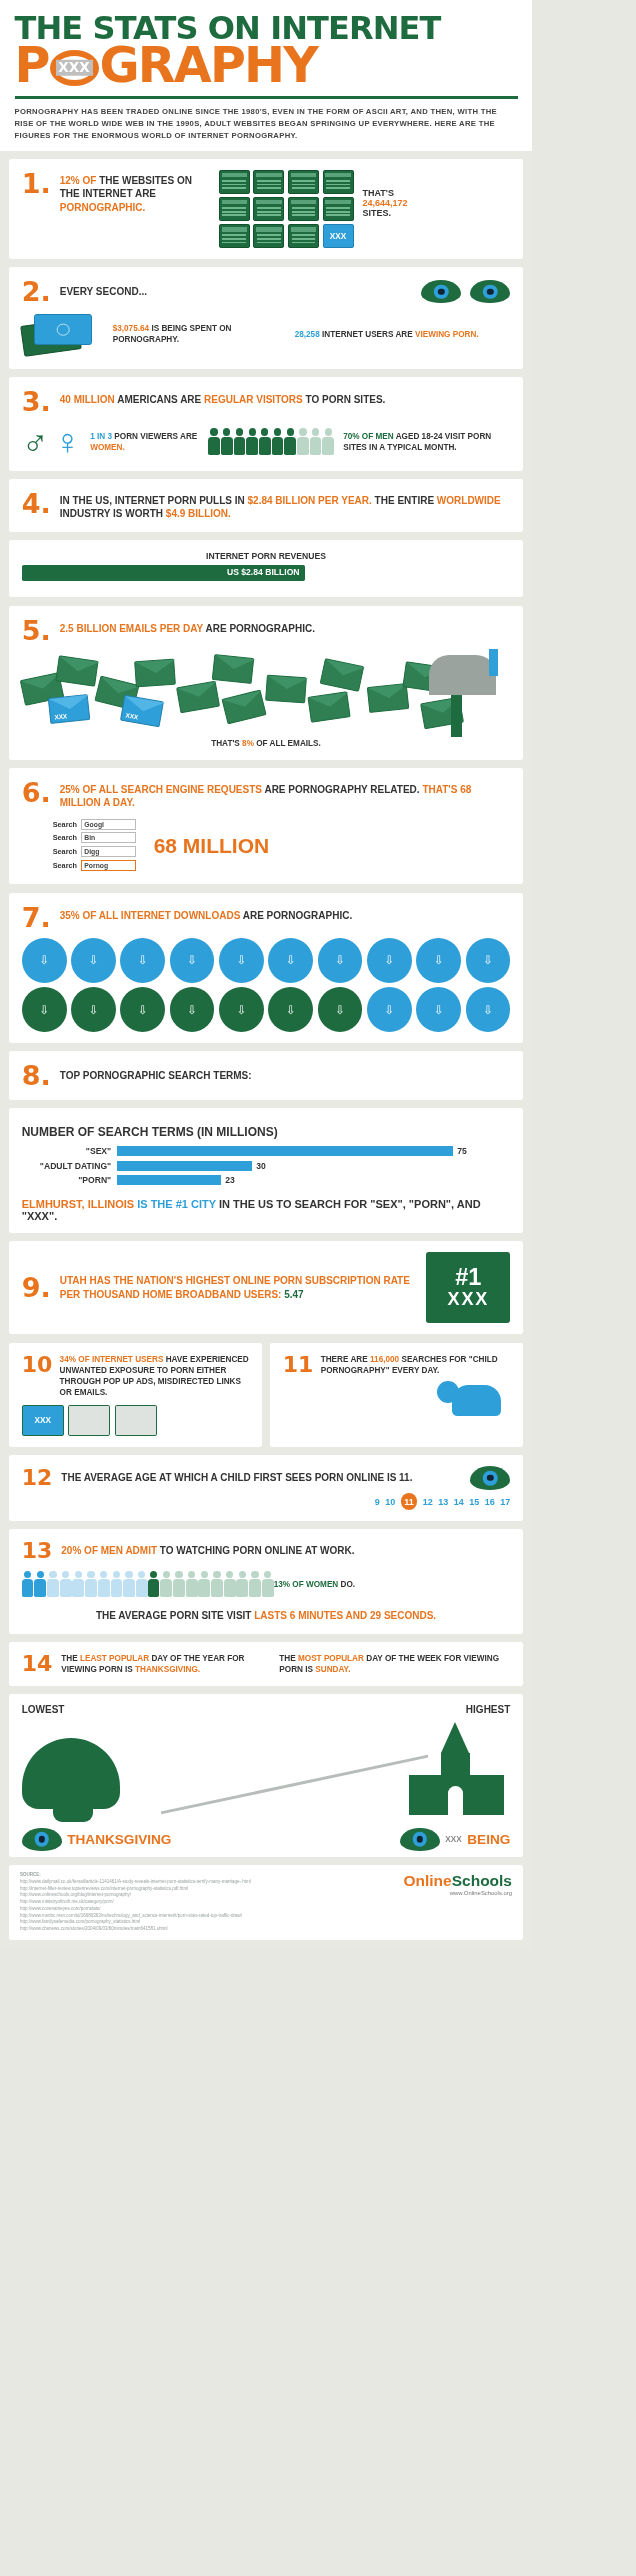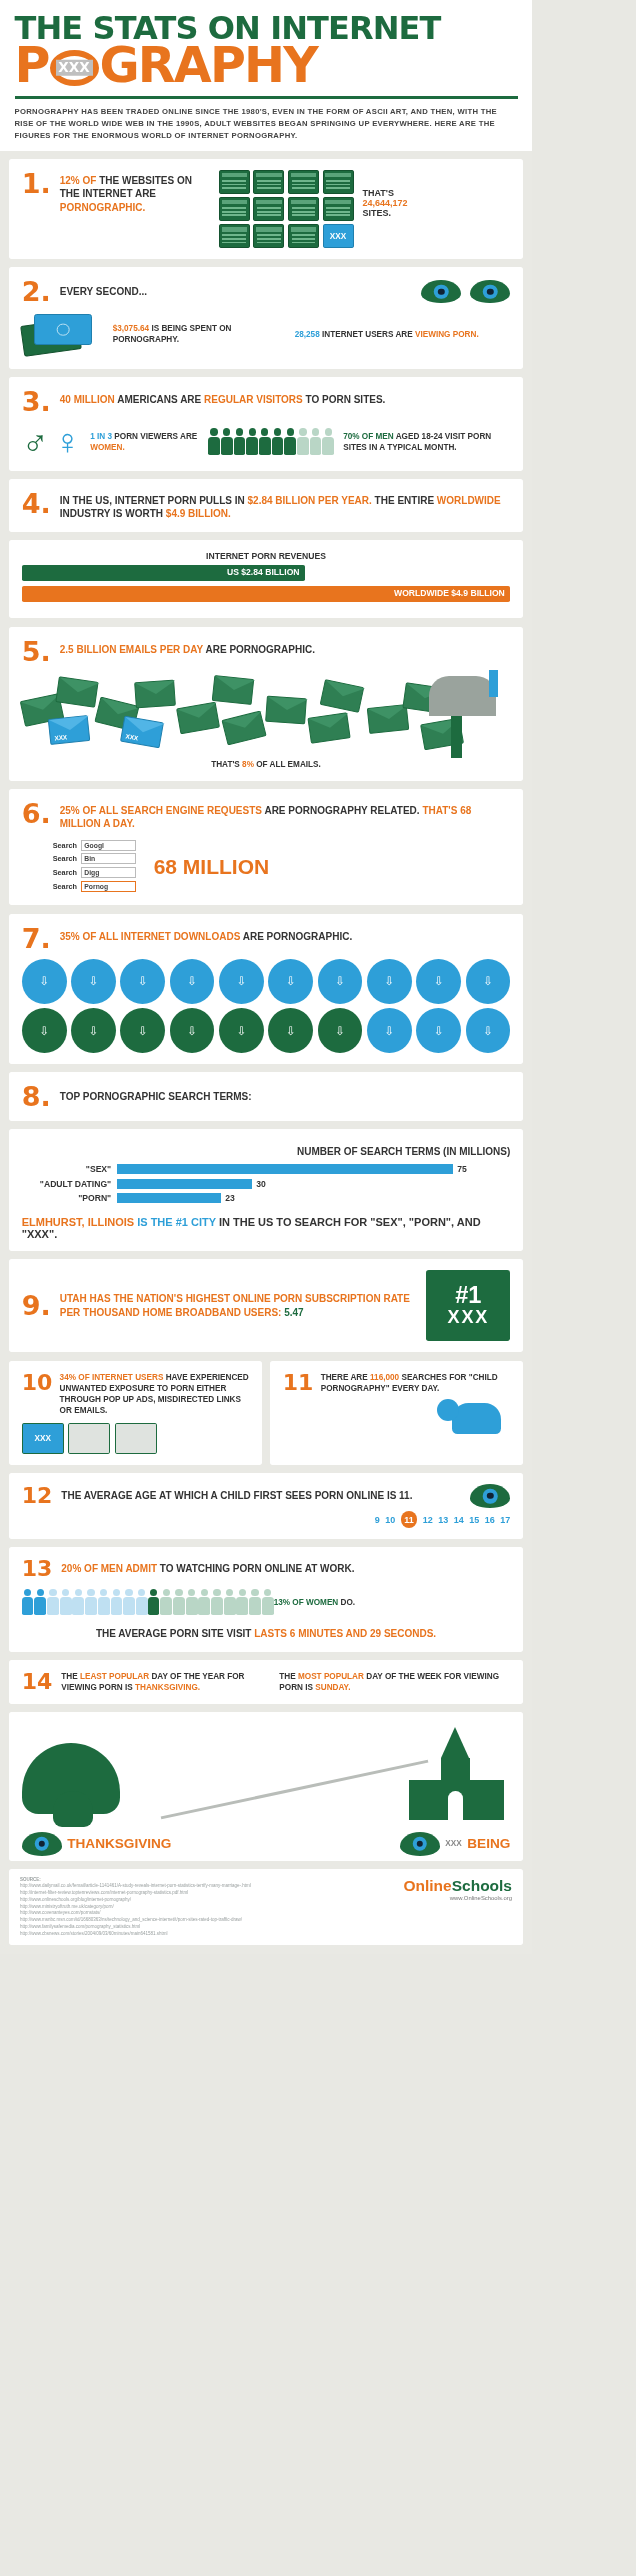--- a/index.html
+++ b/index.html
@@ -105,21 +105,21 @@
   .callout { font-size: 21px; font-weight: bold; color: #e8741e; }
 
   
   .dl-grid { display: grid; grid-template-columns: repeat(10, 1fr); grid-gap: 4.5px; margin-top: 7.3px; }
   .dl { width: 100%; padding-bottom: 100%; border-radius: 50%; position: relative; }
   .dl.b { background: #2e9fd8; }
   .dl.g { background: #1d6b3f; }
   .dl .arw { position: absolute; left: 50%; top: 50%; transform: translate(-50%,-50%); color: #fff; font-size: 11.8px; }
 
   
-  .chart-title { font-size: 10px; font-weight: bold; text-align: right; margin: 5.5px 0 7.3px 0; }
+  .chart-title { font-size: 12px; font-weight: bold; text-align: left; margin: 5.5px 0 7.3px 0; }
   .crow { display: flex; align-items: center; margin-bottom: 4.5px; }
   .clabel { width: 95px; text-align: right; font-size: 8.6px; font-weight: bold; padding-right: 5.5px; }
   .cbar { height: 10px; background: #2e9fd8; }
   .cval { font-size: 8.6px; font-weight: bold; margin-left: 4.5px; }
   .cnote { font-size: 11px; font-weight: bold; text-align: left; margin-top: 13px; }
 
   
   .no1 { width: 84px; height: 71px; background: #1d6b3f; color: #fff; text-align: center; border-radius: 2.7px;
          display: flex; flex-direction: column; justify-content: center; }
   .no1 .n { font-size: 23.6px; font-weight: bold; line-height: 1; }
@@ -402,24 +402,20 @@
         <span>INDUSTRY IS WORTH</span>
         <span class="hl-o">$4.9 BILLION.</span>
       </div>
     </div>
   </div>
   <div class="card">
     <div class="barlabel">INTERNET PORN REVENUES</div>
     <div class="bar-row">
       <div class="bar-fill" style="width:58%; background:#1d6b3f;"></div>
       <div class="bar-txt" style="right:auto; left:58%; transform:translateX(-100%); padding-right:5.5px; color:#fff;">US $2.84 BILLION</div>
-    </div>
-    <div class="bar-row">
-      <div class="bar-fill" style="width:100%; background:#e8741e;"></div>
-      <div class="bar-txt">WORLDWIDE $4.9 BILLION</div>
     </div>
   </div>
 
   <div class="card">
     <div class="row" style="gap:9px; align-items:flex-start;">
       <div class="num">5.</div>
       <div class="txt" style="padding-top:5.5px;">
         <span class="hl-o">2.5 BILLION EMAILS PER DAY</span>
         <span>ARE PORNOGRAPHIC.</span>
       </div>
@@ -778,20 +774,24 @@
       <div class="small" style="flex:1;">
         <span>THE</span>
         <span class="hl-o">MOST POPULAR</span>
         <span>DAY OF THE WEEK FOR VIEWING PORN IS</span>
         <span class="hl-o">SUNDAY.</span>
       </div>
     </div>
   </div>
 
   <div class="scene">
+    <div class="row" style="justify-content:space-between;">
+      <div class="txt">LOWEST</div>
+      <div class="txt">HIGHEST</div>
+    </div>
     <div class="row" style="justify-content:space-between; align-items:flex-end; position:relative; margin-top:5.5px;">
       <div class="turkey">
         <div class="fan"></div>
         <div class="body"></div>
       </div>
       <div class="arrow-up"></div>
       <div class="church">
         <div class="spire"></div>
         <div class="tower"></div>
         <div class="base"></div>

